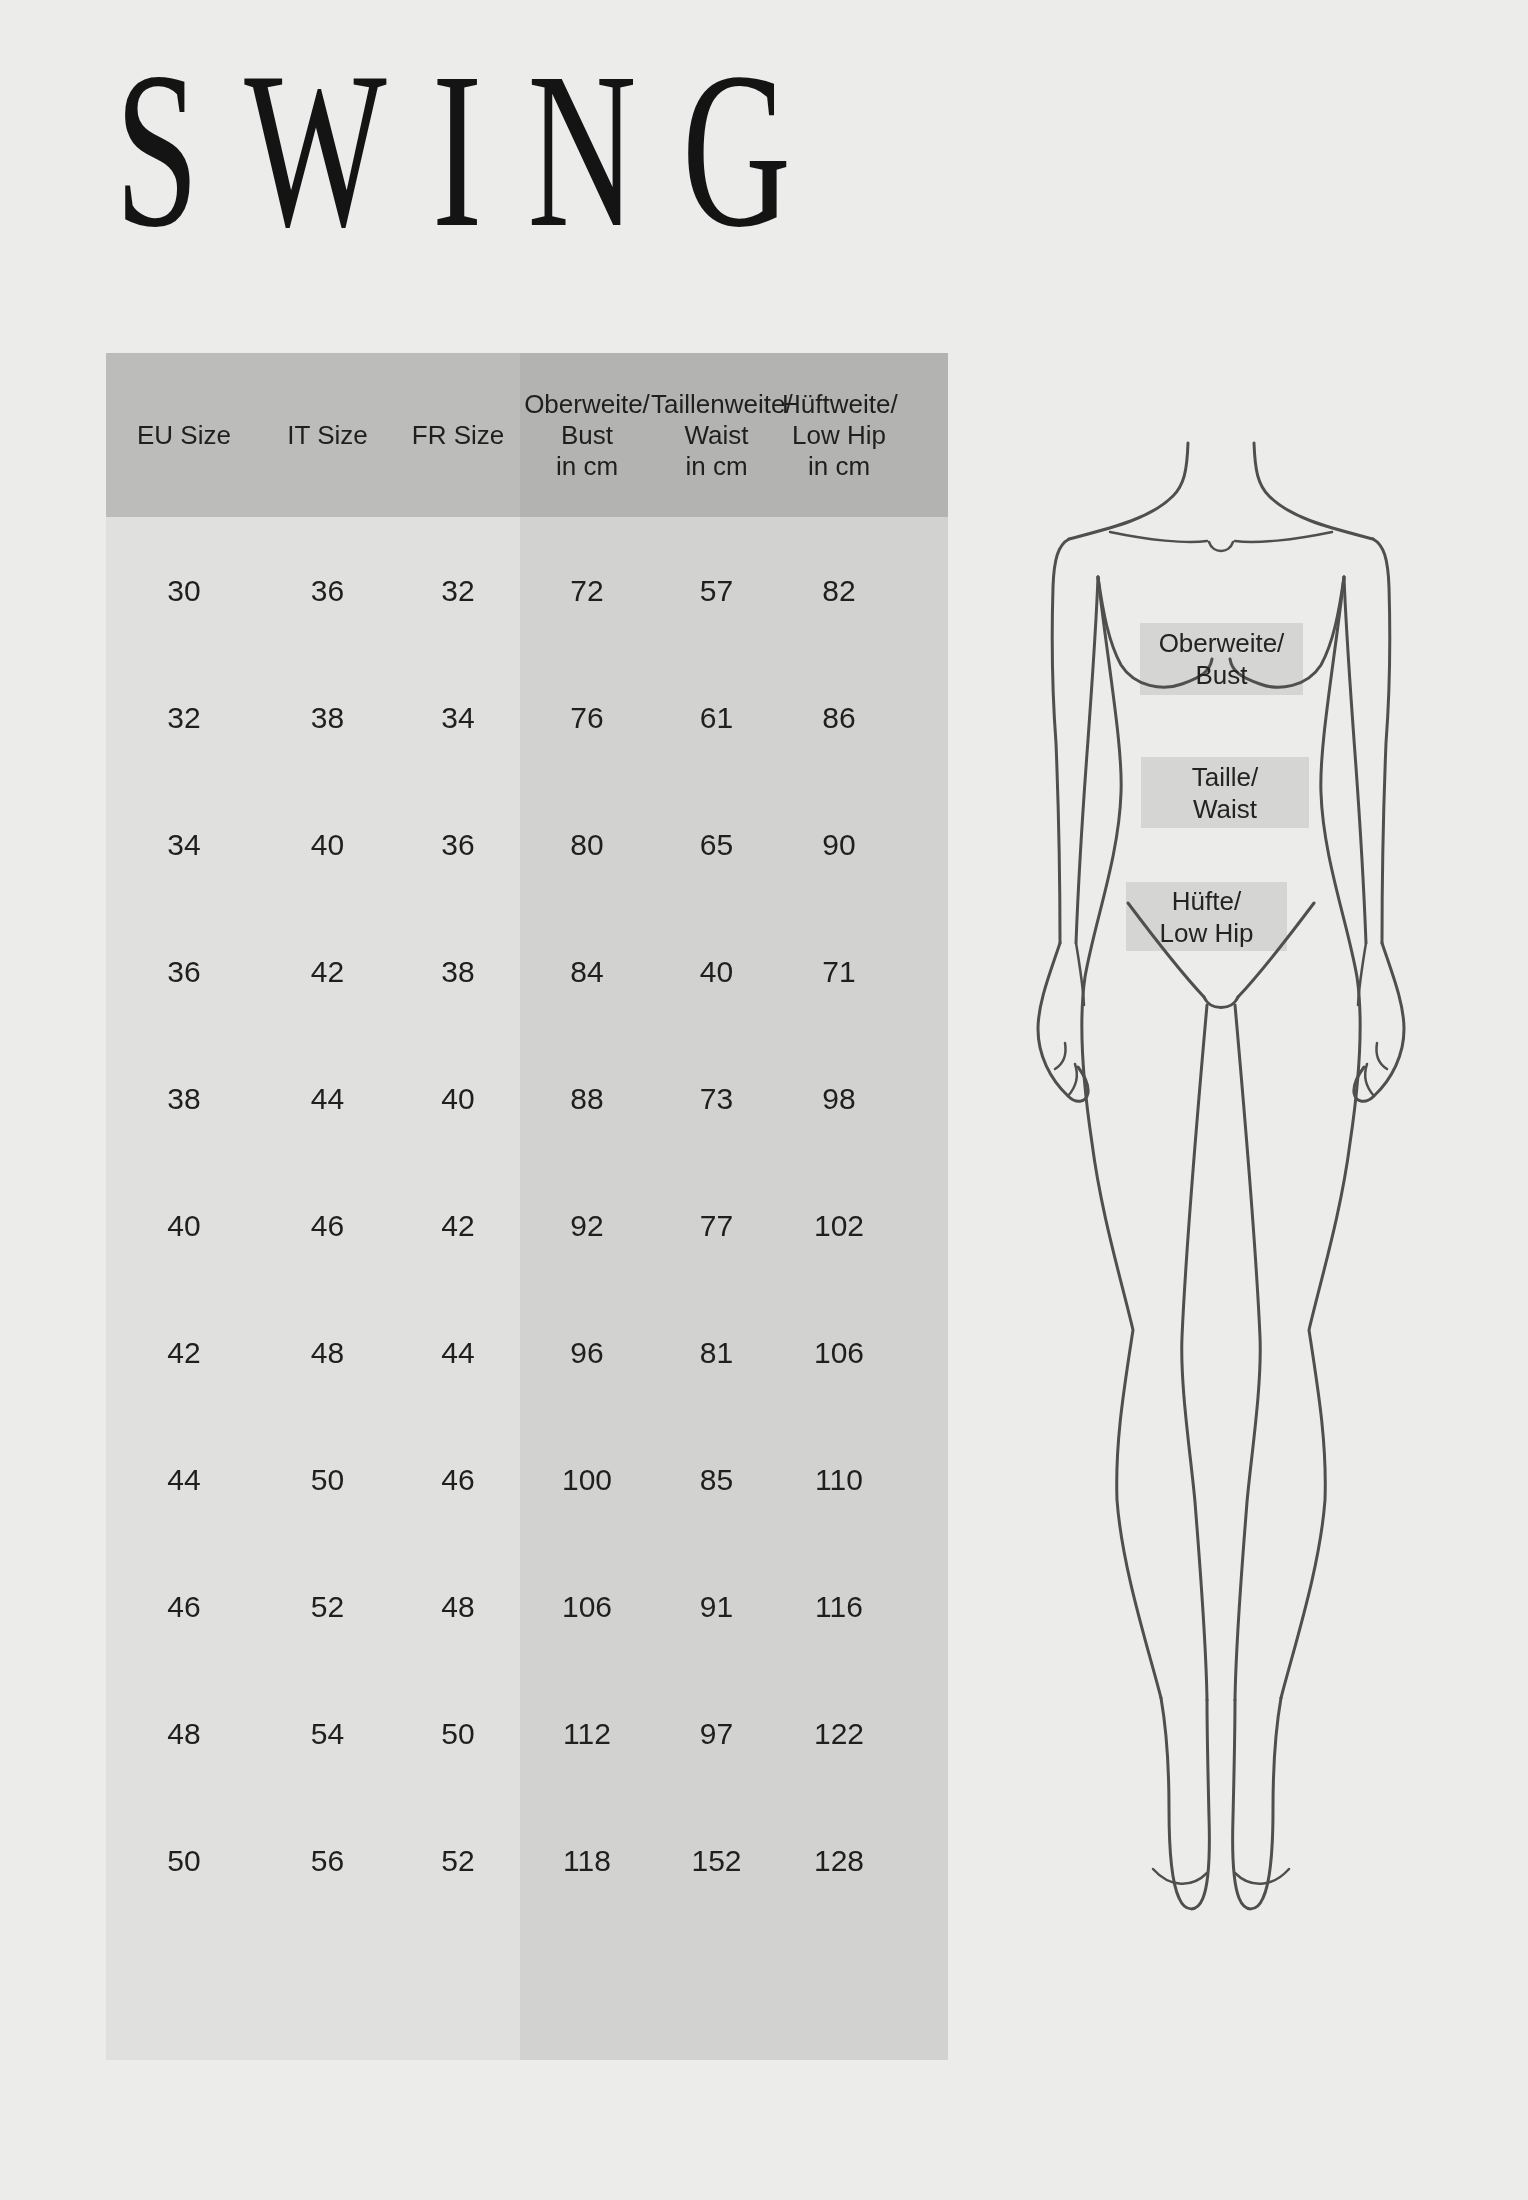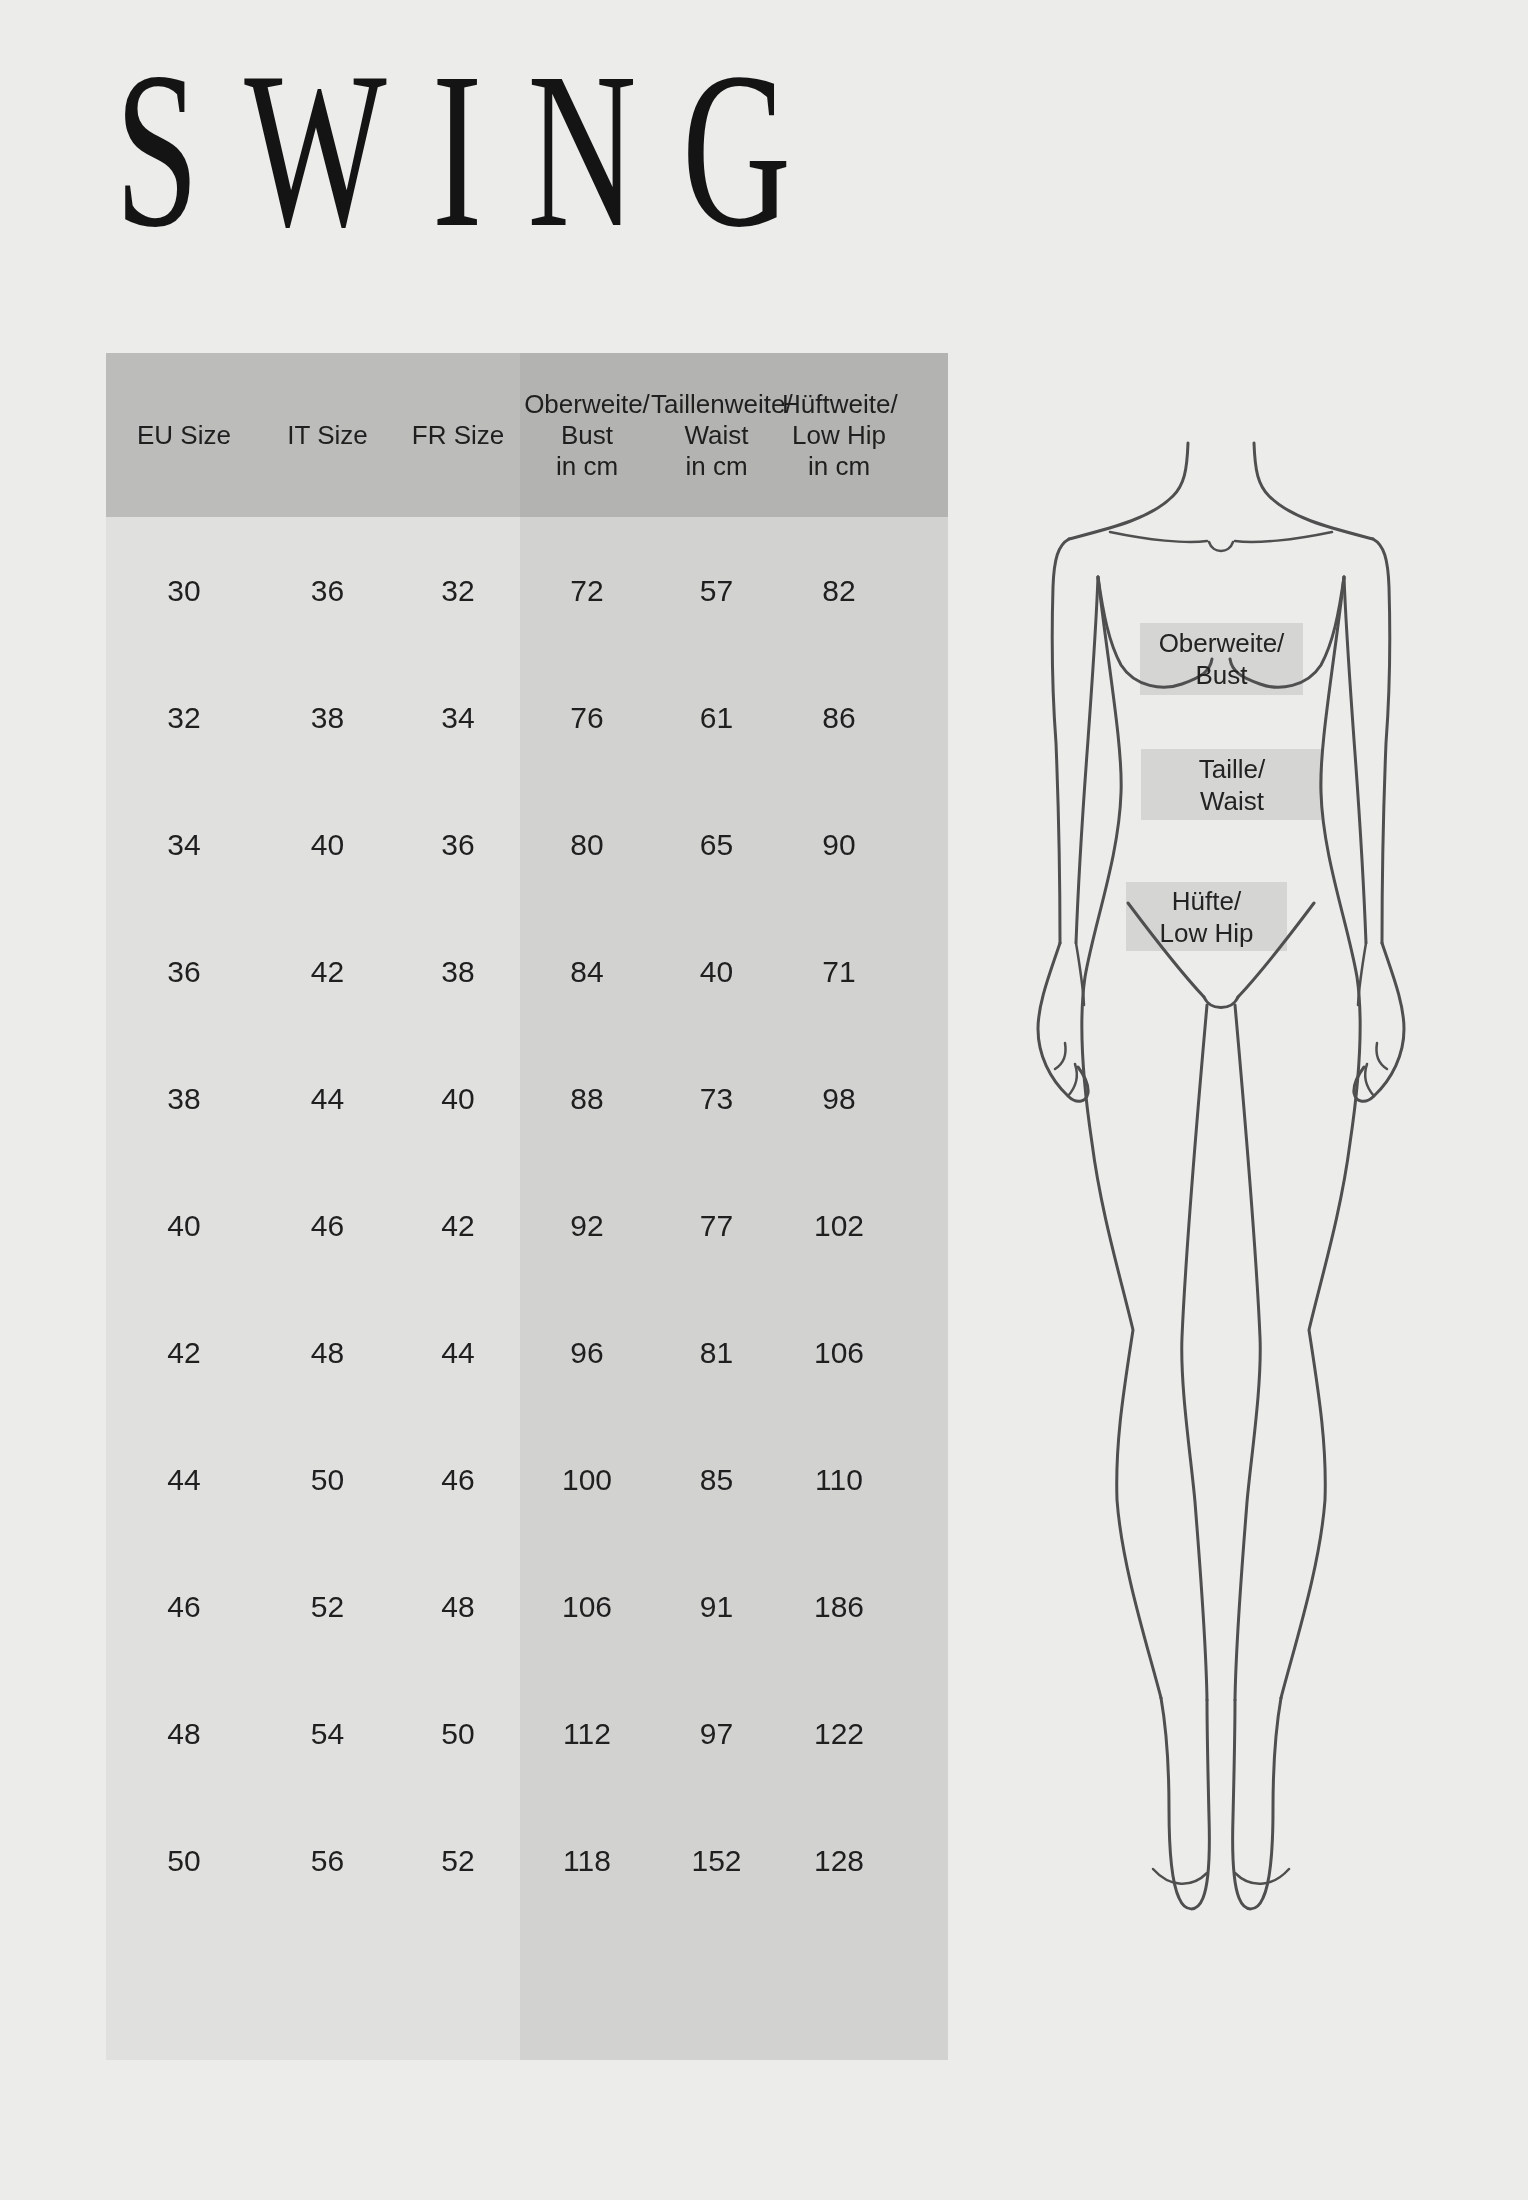--- a/index.html
+++ b/index.html
@@ -44,21 +44,21 @@
   
   .figure{position:absolute;left:1010px;top:435px;width:420px;height:1490px}
   .fig-svg{position:absolute;left:0;top:0;z-index:2;pointer-events:none}
   .fig-box{position:absolute;background:var(--label-box-bg);z-index:1}
   .fig-label{
     position:absolute;z-index:3;display:flex;flex-direction:column;
     align-items:center;justify-content:center;text-align:center;
     font-size:26px;line-height:32px;color:#232323;white-space:nowrap;
   }
   .box1{left:130px;top:188px;width:163px;height:72px}
-  .box2{left:131px;top:314px;width:182px;height:71px}
+  .box2{left:131px;top:322px;width:168px;height:71px}
   .box3{left:116px;top:447px;width:161px;height:69px}
 </style>
 </head>
 <body>
 
 <div class="logo">SWING</div>
 
 <div class="table">
   <div class="panel left"></div>
   <div class="panel right"></div>
@@ -147,21 +147,21 @@
     <span class="cell">46</span>
     <span class="cell">100</span>
     <span class="cell">85</span>
     <span class="cell col-last">110</span>
 
     <span class="cell col-first">46</span>
     <span class="cell">52</span>
     <span class="cell">48</span>
     <span class="cell">106</span>
     <span class="cell">91</span>
-    <span class="cell col-last">186</span>
+    <span class="cell col-last">116</span>
 
     <span class="cell col-first">48</span>
     <span class="cell">54</span>
     <span class="cell">50</span>
     <span class="cell">112</span>
     <span class="cell">97</span>
     <span class="cell col-last">122</span>
 
     <span class="cell col-first">50</span>
     <span class="cell">56</span>

